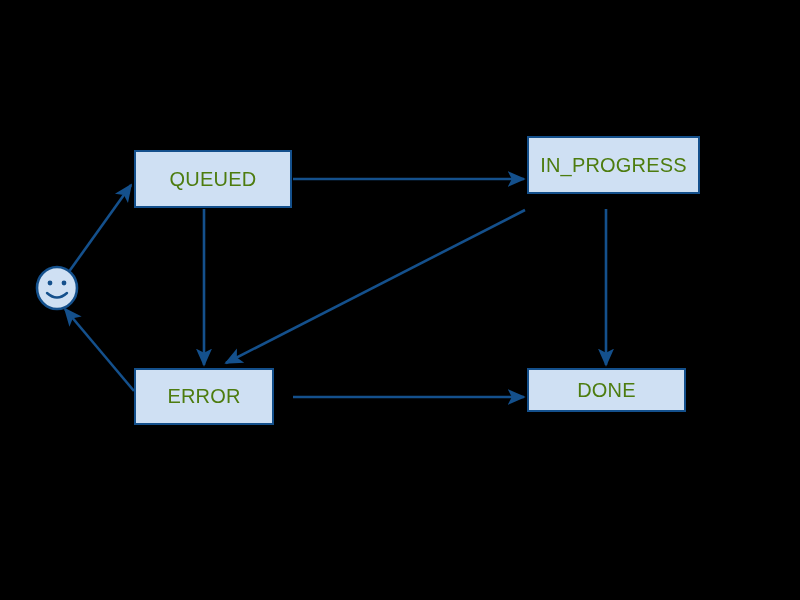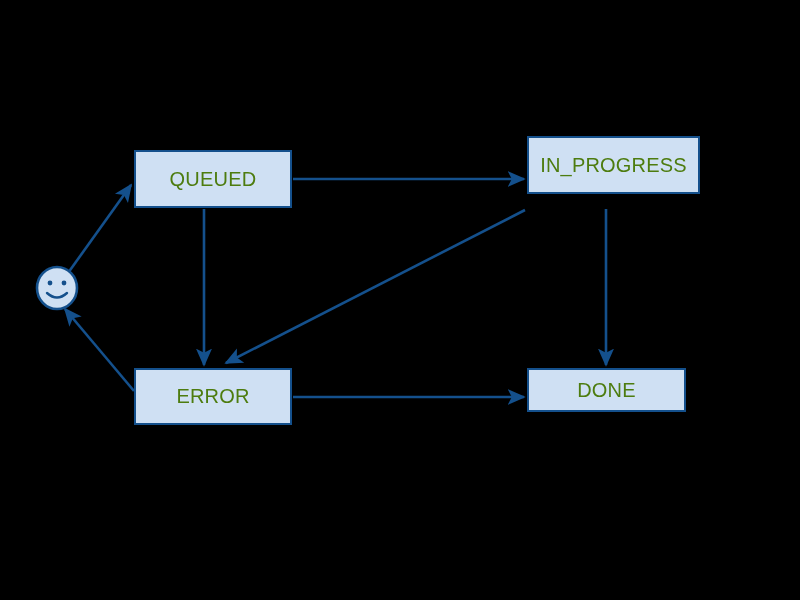--- a/index.html
+++ b/index.html
@@ -83,21 +83,21 @@
   </div>
 
   <div class="node-box" style="left:134px; top:150px; width:158px; height:58px;">
     <span class="node-label">QUEUED</span>
   </div>
 
   <div class="node-box" style="left:527px; top:136px; width:173px; height:58px;">
     <span class="node-label">IN_PROGRESS</span>
   </div>
 
-  <div class="node-box" style="left:134px; top:368px; width:158px; height:57px;">
+  <div class="node-box" style="left:134px; top:368px; width:140px; height:57px;">
     <span class="node-label">ERROR</span>
   </div>
 
   <div class="node-box" style="left:527px; top:368px; width:159px; height:44px;">
     <span class="node-label">DONE</span>
   </div>
 
 </div>
 
 </body></html>

